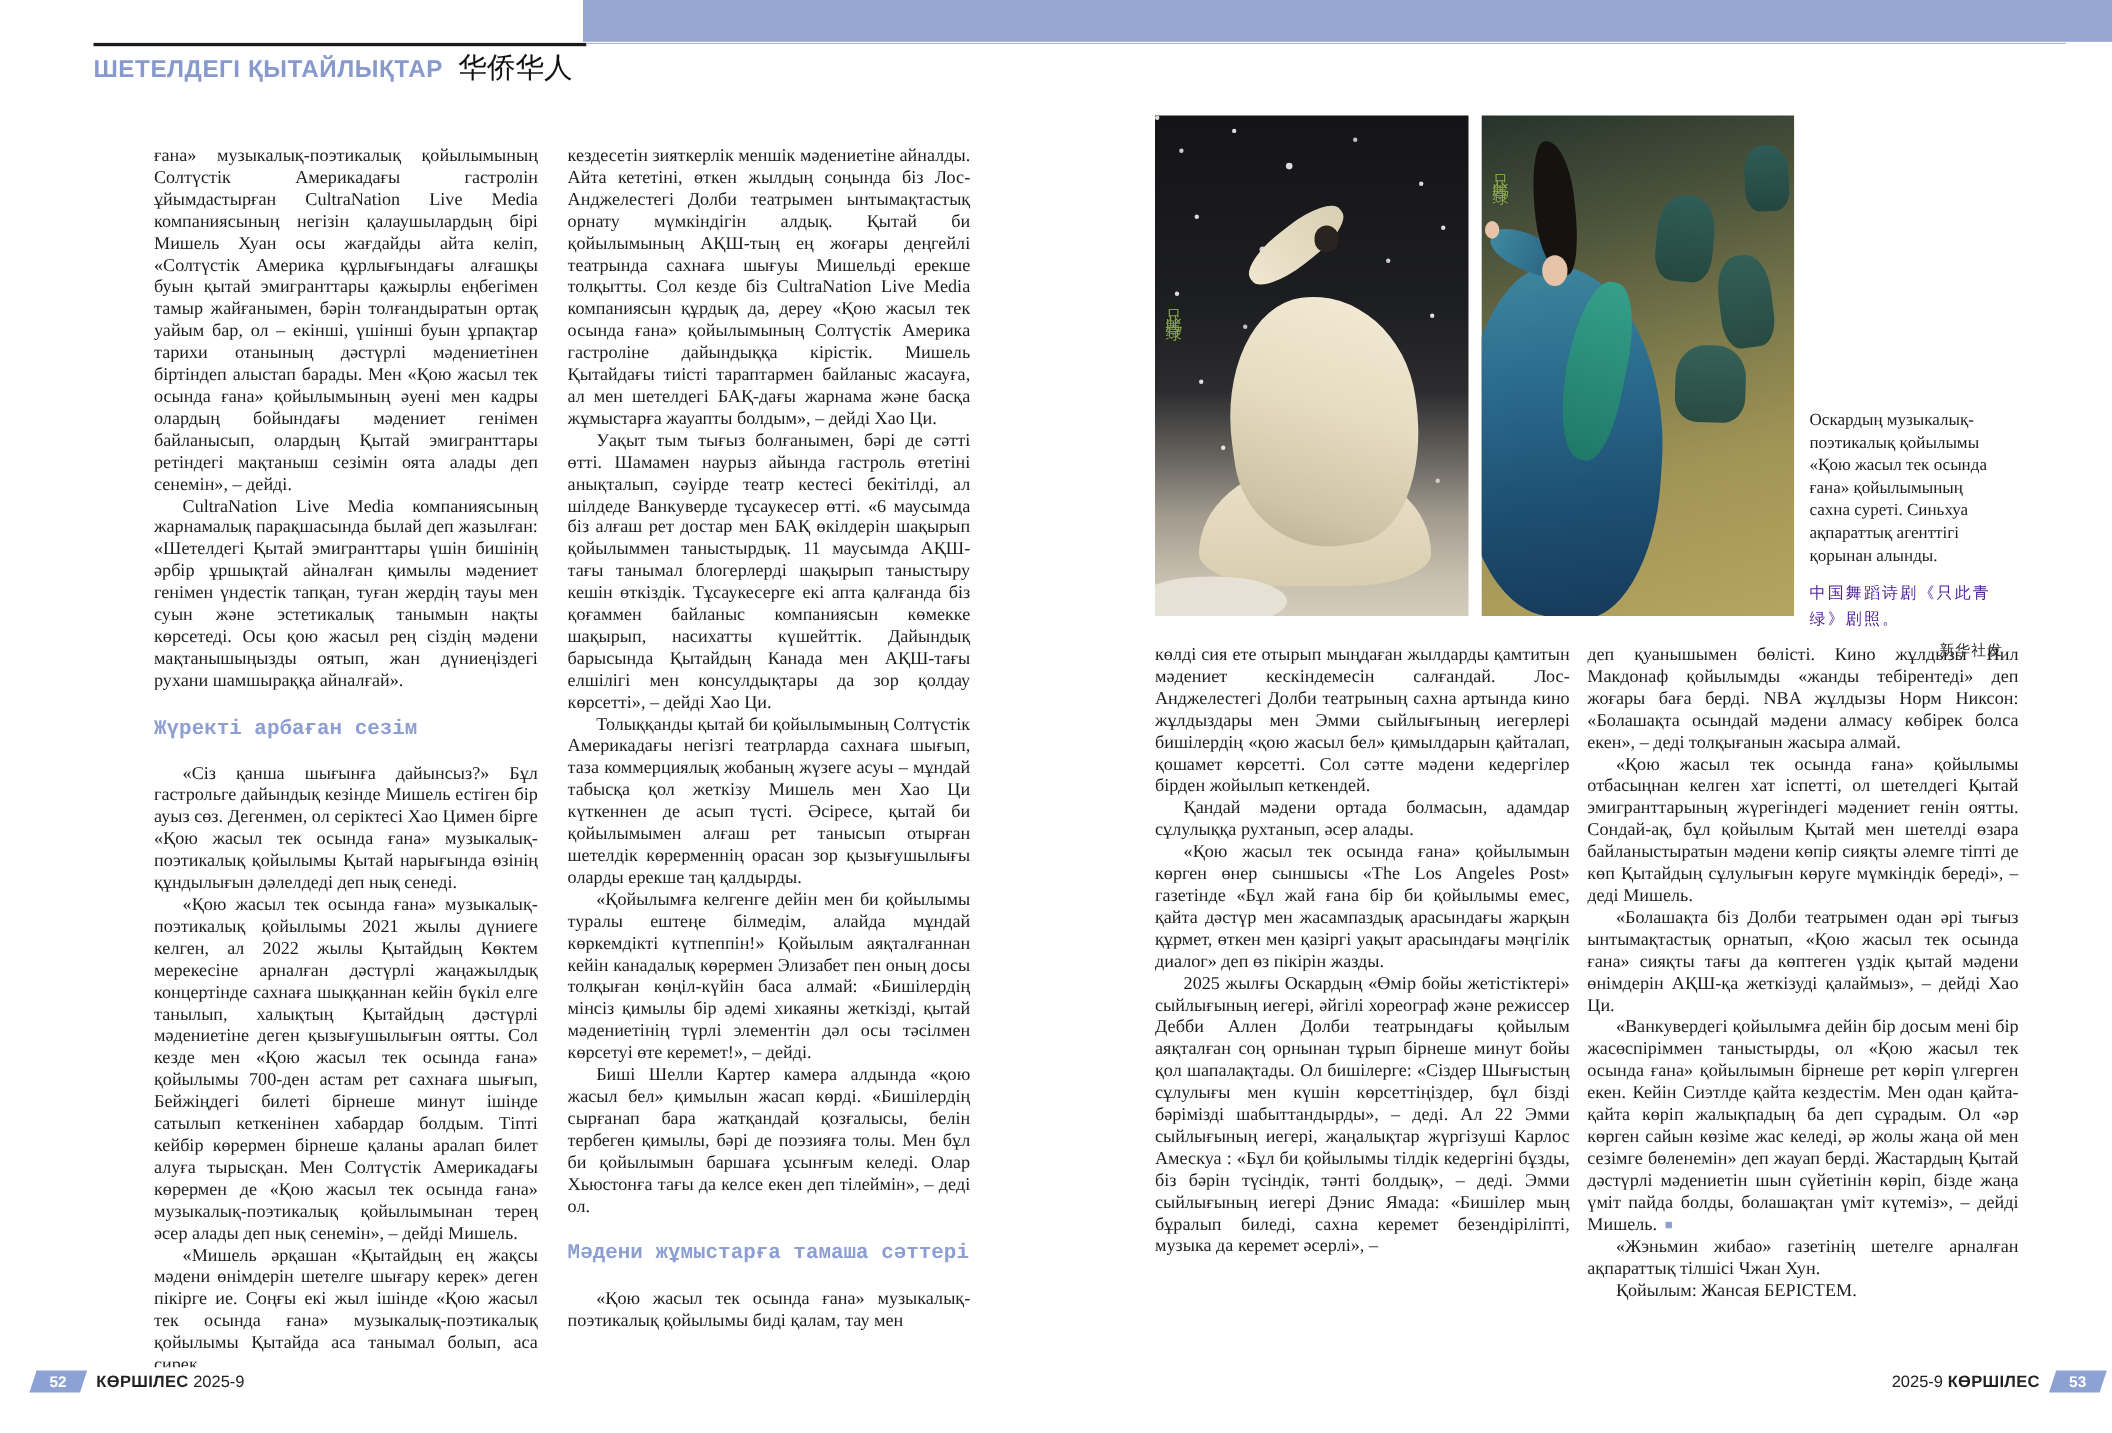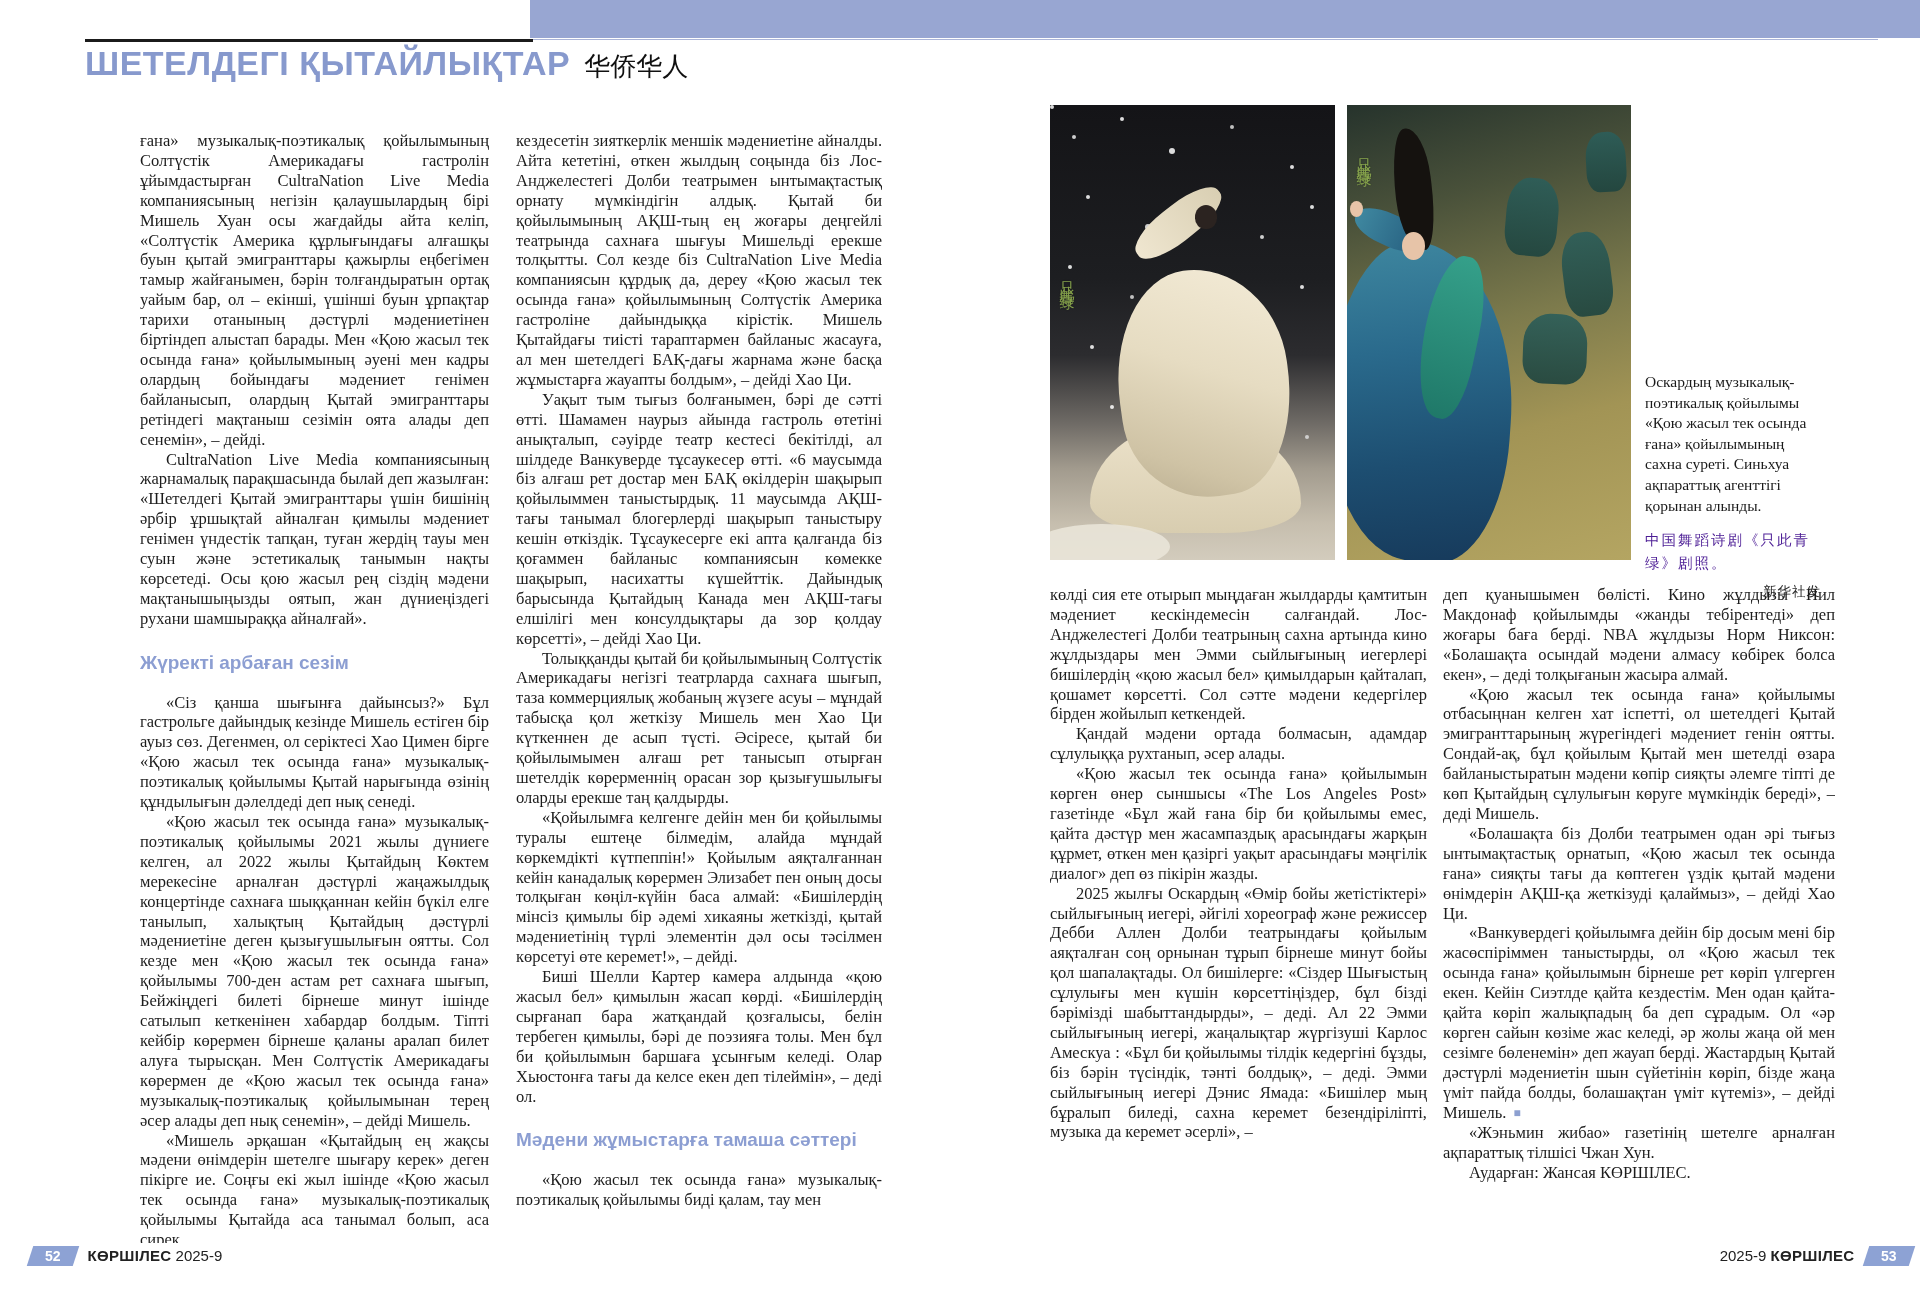--- a/index.html
+++ b/index.html
@@ -5,32 +5,32 @@
   html,body{margin:0;padding:0;}
   body{
     width:1920px;height:1303px;position:relative;background:#ffffff;
     font-family:"Liberation Serif",serif;color:#1c1c1c;overflow:hidden;
   }
   
   .topbar{position:absolute;left:530px;top:0;width:1390px;height:38px;background:#98a6d2;}
   .toprule-dark{position:absolute;left:85px;top:39px;width:448px;height:3px;background:#1b1b1b;}
   .toprule-light{position:absolute;left:533px;top:39px;width:1345px;height:1px;background:#aab4d8;}
   .masthead{position:absolute;left:85px;top:44px;white-space:nowrap;}
-  .masthead .kk{font-family:"Liberation Sans",sans-serif;font-weight:bold;font-size:34px;color:#8799cd;letter-spacing:.5px;}
+  .masthead .kk{font-family:"Liberation Sans",sans-serif;font-weight:bold;font-size:22px;color:#8799cd;letter-spacing:.5px;}
   .masthead .zh{font-family:"DejaVu Sans",sans-serif;font-size:26px;color:#101010;margin-left:14px;}
   
   .col{position:absolute;text-align:justify;font-size:16.5px;line-height:19.9px;overflow:hidden;}
   #lcol1{left:140px;top:131px;width:349px;height:1112px;}
   #lcol2{left:516px;top:131px;width:366px;height:1112px;}
   #rcol1{left:1050px;top:585px;width:377px;height:664px;}
   #rcol2{left:1443px;top:585px;width:392px;height:664px;}
   .para{margin:0;text-indent:26px;}
   .para.noindent{text-indent:0;}
   .subhead{
-    font-family:Liberation Sans, sans-serif;font-weight:bold;color:#8c9ed2;
+    font-family:Liberation Mono, monospace;font-weight:bold;color:#8c9ed2;
     font-size:19px;margin:24px 0 20px 0;text-align:left;text-indent:0;
   }
   .endmark{color:#8da0d0;font-size:12px;margin-left:7px;vertical-align:1px;}
   
   .photo{position:absolute;overflow:hidden;background:#222;}
   #photo1{left:1050px;top:105px;width:285px;height:455px;
     background:linear-gradient(180deg,#141417 0%,#1d1e21 38%,#2c2c2f 55%,#6f6b66 70%,#a29b8e 80%,#c6beae 92%,#d3ccbd 100%);}
   #photo2{left:1347px;top:105px;width:284px;height:455px;
     background:linear-gradient(165deg,#26332c 0%,#49513a 22%,#7c7a4c 48%,#a29455 70%,#b4a562 100%);}
   .snow{position:absolute;left:0;top:0;width:4px;height:4px;border-radius:50%;background:#fff;opacity:.85;
@@ -149,21 +149,21 @@
     <p class="para">Қандай мәдени ортада болмасын, адамдар сұлулыққа рухтанып, әсер алады.</p>
     <p class="para">«Қою жасыл тек осында ғана» қойылымын көрген өнер сыншысы «The Los Angeles Post» газетінде «Бұл жай ғана бір би қойылымы емес, қайта дәстүр мен жасампаздық арасындағы жарқын құрмет, өткен мен қазіргі уақыт арасындағы мәңгілік диалог» деп өз пікірін жазды.</p>
     <p class="para">2025 жылғы Оскардың «Өмір бойы жетістіктері» сыйлығының иегері, әйгілі хореограф және режиссер Дебби Аллен Долби театрындағы қойылым аяқталған соң орнынан тұрып бірнеше минут бойы қол шапалақтады. Ол бишілерге: «Сіздер Шығыстың сұлулығы мен күшін көрсеттіңіздер, бұл бізді бәрімізді шабыттандырды», – деді. Ал 22 Эмми сыйлығының иегері, жаңалықтар жүргізуші Карлос Амескуа : «Бұл би қойылымы тілдік кедергіні бұзды, біз бәрін түсіндік, тәнті болдық», – деді. Эмми сыйлығының иегері Дэнис Ямада: «Бишілер мың бұралып биледі, сахна керемет безендіріліпті, музыка да керемет әсерлі», –</p>
   </div>
 <div id="rcol2" class="col">
     <p class="para noindent">деп қуанышымен бөлісті. Кино жұлдызы Нил Макдонаф қойылымды «жанды тебірентеді» деп жоғары баға берді. NBA жұлдызы Норм Никсон: «Болашақта осындай мәдени алмасу көбірек болса екен», – деді толқығанын жасыра алмай.</p>
     <p class="para">«Қою жасыл тек осында ғана» қойылымы отбасыңнан келген хат іспетті, ол шетелдегі Қытай эмигранттарының жүрегіндегі мәдениет генін оятты. Сондай-ақ, бұл қойылым Қытай мен шетелді өзара байланыстыратын мәдени көпір сияқты әлемге тіпті де көп Қытайдың сұлулығын көруге мүмкіндік береді», – деді Мишель.</p>
     <p class="para">«Болашақта біз Долби театрымен одан әрі тығыз ынтымақтастық орнатып, «Қою жасыл тек осында ғана» сияқты тағы да көптеген үздік қытай мәдени өнімдерін АҚШ-қа жеткізуді қалаймыз», – дейді Хао Ци.</p>
     <p class="para">«Ванкувердегі қойылымға дейін бір досым мені бір жасөспіріммен таныстырды, ол «Қою жасыл тек осында ғана» қойылымын бірнеше рет көріп үлгерген екен. Кейін Сиэтлде қайта кездестім. Мен одан қайта-қайта көріп жалықпадың ба деп сұрадым. Ол «әр көрген сайын көзіме жас келеді, әр жолы жаңа ой мен сезімге бөленемін» деп жауап берді. Жастардың Қытай дәстүрлі мәдениетін шын сүйетінін көріп, бізде жаңа үміт пайда болды, болашақтан үміт күтеміз», – дейді Мишель.<span class="endmark">■</span></p>
     <p class="para">«Жэньмин жибао» газетінің шетелге арналған ақпараттық тілшісі Чжан Хун.</p>
-    <p class="para">Аударған: Жансая КӨРШІЛЕС.</p>
+    <p class="para">Қойылым: Жансая БЕРІСТЕМ.</p>
   </div>
 
 <div id="footerL" class="footer">
   <span class="badge"><span>52</span></span><span class="ftext"><span class="fmag">КӨРШІЛЕС</span> <span>2025-9</span></span>
 </div>
 <div id="footerR" class="footer">
   <span class="ftext"><span>2025-9</span> <span class="fmag">КӨРШІЛЕС</span></span><span class="badge"><span>53</span></span>
 </div>
 
 </body></html>

